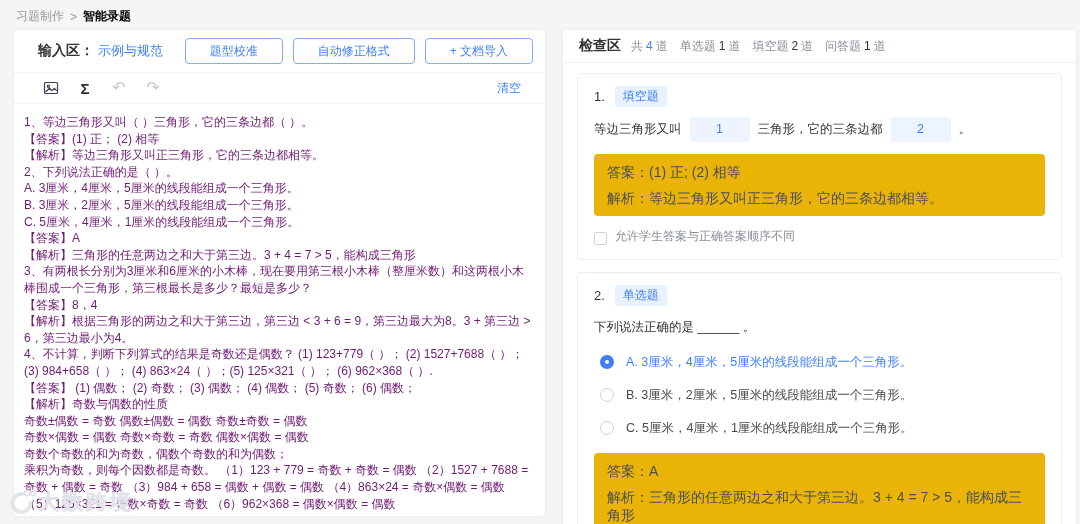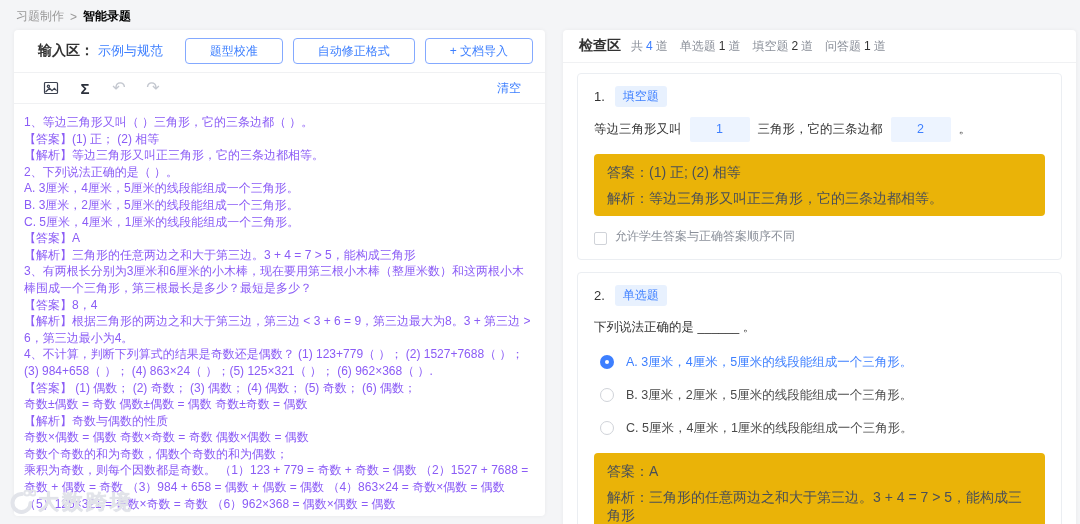--- a/index.html
+++ b/index.html
@@ -22,21 +22,21 @@
   .lp-header { display:flex; align-items:center; padding:8px 12px 8px 24px; border-bottom:1px solid #f0f1f3; }
   .lp-title { font-size:14px; font-weight:700; color:#333; }
   .lp-link { font-size:13px; color:#3d7fff; margin-left:4px; cursor:pointer; }
   .lp-btns { margin-left:auto; display:flex; gap:10px; }
   .blue-btn { height:26px; line-height:24px; padding:0 24px; font-size:12px; color:#3d7fff; background:#fff; border:1px solid #84a9ff; border-radius:4px; cursor:pointer; white-space:nowrap; }
   .lp-toolbar { display:flex; align-items:center; gap:16px; padding:6px 24px 6px 28px; border-bottom:1px solid #f0f1f3; }
   .tb-icon { width:18px; height:18px; display:flex; align-items:center; justify-content:center; cursor:pointer; }
   .sigma { font-size:15px; font-weight:700; color:#2b303b; }
   .arrow { font-size:16px; color:#c3c7cf; line-height:1; }
   .clear-link { margin-left:auto; font-size:12px; color:#3d7fff; cursor:pointer; }
-  .editor { flex:1; overflow:hidden; padding:10px 10px 0 10px; font-size:12px; line-height:16.6px; color:#8b5cf6; }
+  .editor { flex:1; overflow:hidden; padding:10px 10px 0 10px; font-size:12px; line-height:16.6px; color:#701a75; }
   .editor div { white-space:pre-wrap; }
   
   .rp-header { display:flex; align-items:center; padding:7px 16px; border-bottom:1px solid #f0f1f3; }
   .rp-title { font-size:14px; font-weight:700; color:#333; margin-right:10px; }
   .stat { font-size:12px; color:#8a8f99; margin-right:12px; white-space:nowrap; }
   .stat .cnt { color:#333; margin:0 3px; }
   .stat.total .cnt { color:#3d7fff; }
   .q-list { flex:1; overflow:hidden; padding:10px 14px 0 14px; }
   .q-card { border:1px solid #ebeef2; border-radius:4px; background:#fff; padding:12px 16px 14px 16px; margin-bottom:12px; }
   .q-head { display:flex; align-items:center; }
@@ -104,22 +104,22 @@
       <div>A. 3厘米，4厘米，5厘米的线段能组成一个三角形。</div>
       <div>B. 3厘米，2厘米，5厘米的线段能组成一个三角形。</div>
       <div>C. 5厘米，4厘米，1厘米的线段能组成一个三角形。</div>
       <div>【答案】A</div>
       <div>【解析】三角形的任意两边之和大于第三边。3 + 4 = 7 &gt; 5，能构成三角形</div>
       <div>3、有两根长分别为3厘米和6厘米的小木棒，现在要用第三根小木棒（整厘米数）和这两根小木棒围成一个三角形，第三根最长是多少？最短是多少？</div>
       <div>【答案】8，4</div>
       <div>【解析】根据三角形的两边之和大于第三边，第三边 &lt; 3 + 6 = 9，第三边最大为8。3 + 第三边 &gt; 6，第三边最小为4。</div>
       <div>4、不计算，判断下列算式的结果是奇数还是偶数？ (1) 123+779（ ）； (2) 1527+7688（ ）；(3) 984+658（ ）； (4) 863×24（ ）；(5) 125×321（ ）； (6) 962×368（ ）.</div>
       <div>【答案】 (1) 偶数； (2) 奇数； (3) 偶数； (4) 偶数； (5) 奇数； (6) 偶数；</div>
+      <div>【解析】奇数与偶数的性质</div>
       <div>奇数±偶数 = 奇数 偶数±偶数 = 偶数 奇数±奇数 = 偶数</div>
-      <div>【解析】奇数与偶数的性质</div>
       <div>奇数×偶数 = 偶数 奇数×奇数 = 奇数 偶数×偶数 = 偶数</div>
       <div>奇数个奇数的和为奇数，偶数个奇数的和为偶数；</div>
       <div>乘积为奇数，则每个因数都是奇数。 （1）123 + 779 = 奇数 + 奇数 = 偶数 （2）1527 + 7688 = 奇数 + 偶数 = 奇数 （3）984 + 658 = 偶数 + 偶数 = 偶数 （4）863×24 = 奇数×偶数 = 偶数 （5）125×321 = 奇数×奇数 = 奇数 （6）962×368 = 偶数×偶数 = 偶数</div>
     </div>
   </div>
 
   <div class="panel panel-right">
     <div class="rp-header">
       <span class="rp-title">检查区</span>
       <span class="stat total">

